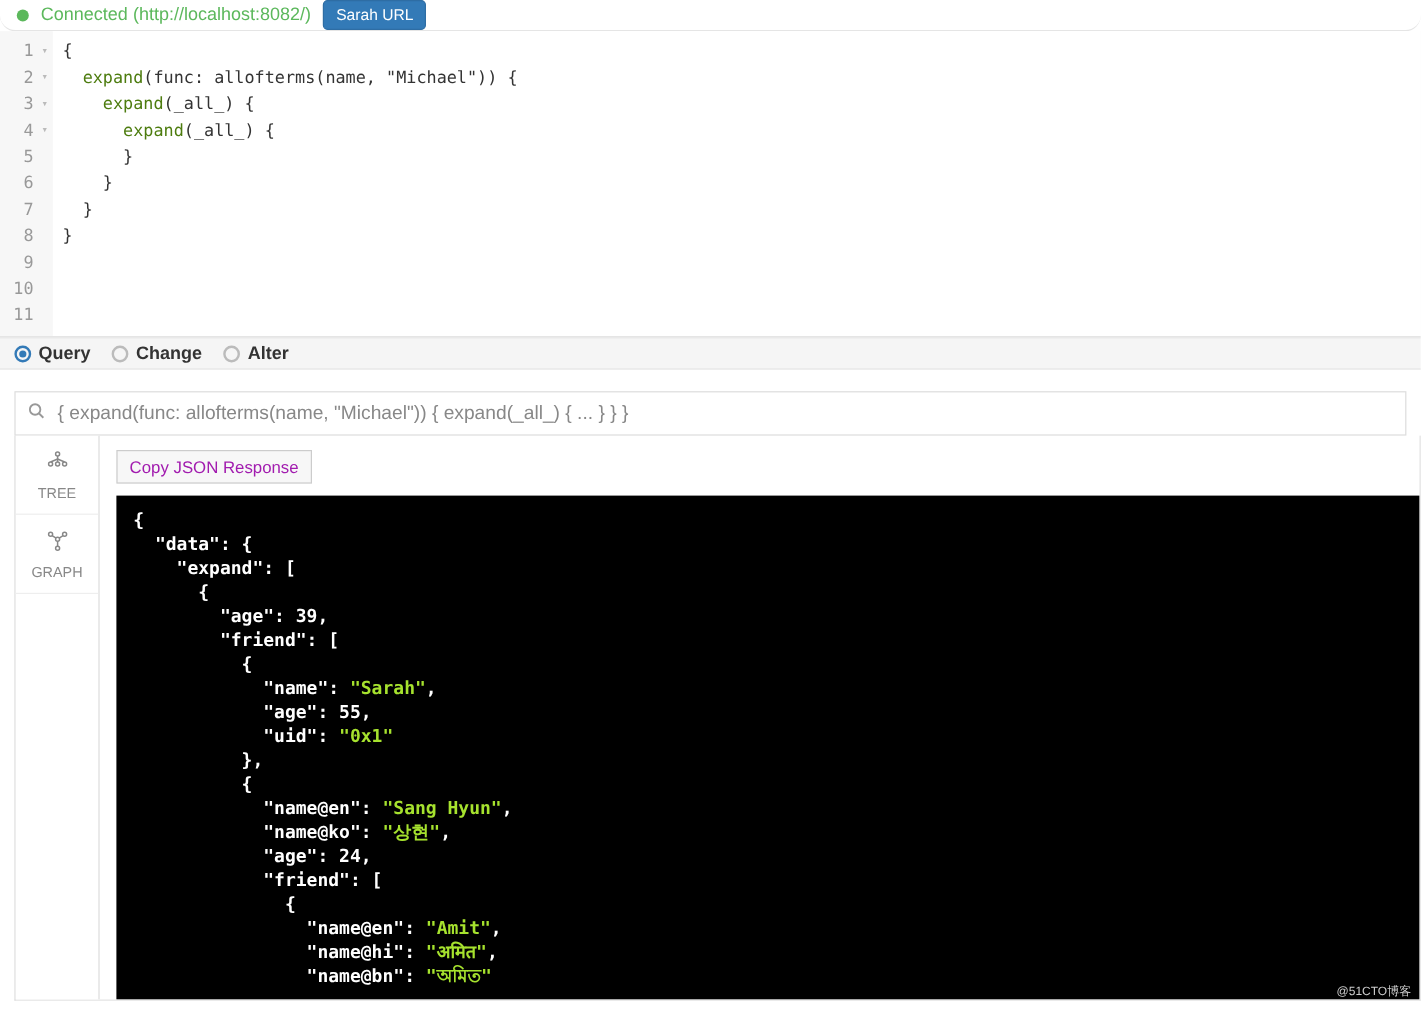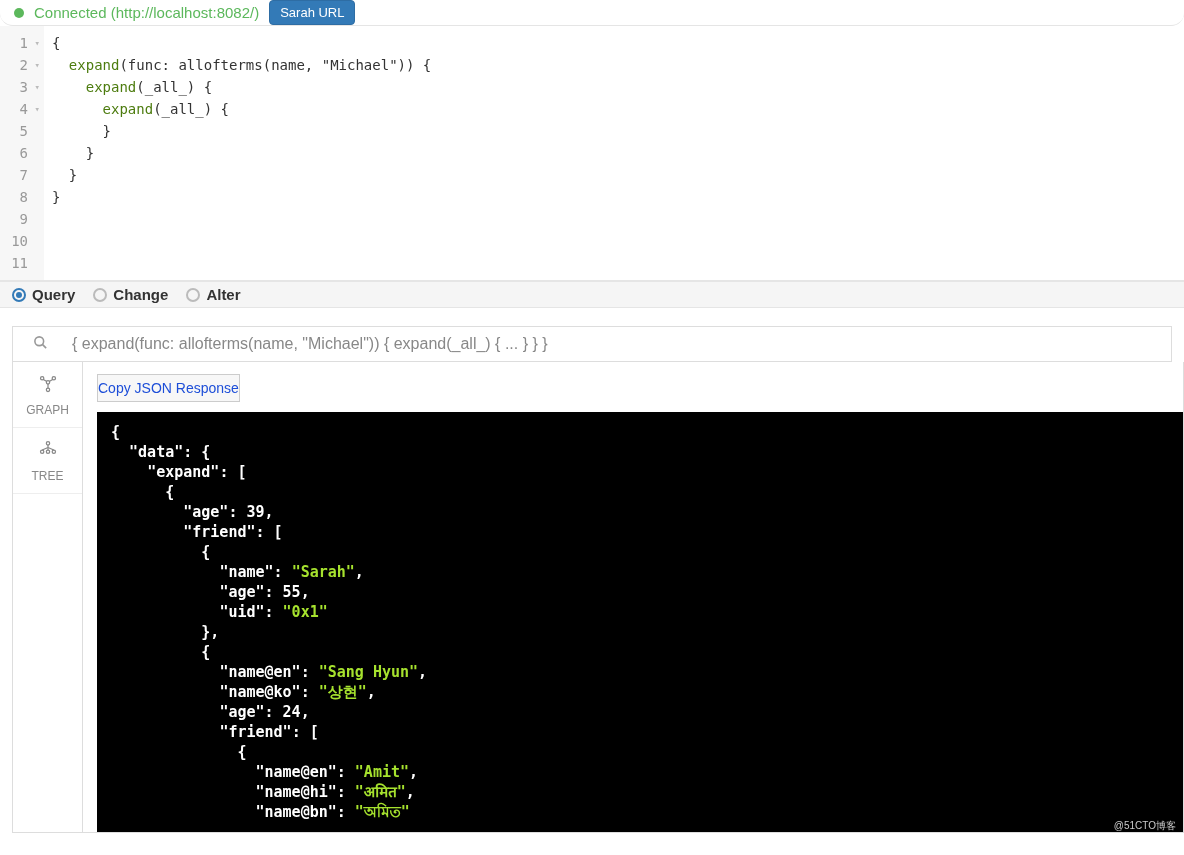--- a/index.html
+++ b/index.html
@@ -84,22 +84,22 @@
   }
   .radio.selected .circ { border-color: #337ab7; }
   .radio.selected .circ::after {
     content: ""; width: 6px; height: 6px; border-radius: 50%; background: #337ab7;
   }
   .query-strip {
     margin: 18px 12px 0 12px;
     border: 1px solid #ddd;
     display: flex;
     align-items: center;
-    padding: 8px 20px;
-    gap: 24px;
+    padding: 8px 10px;
+    gap: 10px;
     color: #888;
     font-size: 16px;
   }
   .search-icon { color: #999; font-size: 15px; }
   .results-area {
     margin: 0 0 0 12px;
     display: flex;
     border: 1px solid #ddd;
     border-top: none;
     min-height: 460px;
@@ -120,23 +120,23 @@
     font-size: 12px;
   }
   .side-tab.active { color: #111; font-weight: 700; }
   .side-tab .ico { display:block; font-size: 18px; margin-bottom: 4px; color: #888;}
   .side-tab.active .ico { color: #111; }
   .results-body { flex: 1; padding: 10px 0 0 14px; display:flex; flex-direction:column;}
   .copy-btn {
     align-self: flex-start;
     background: #f7f7f7;
     border: 1px solid #ccc;
-    padding: 5px 0;
-    font-size: 14px;
-    color: #1d4ed8;
+    padding: 5px 10px;
+    font-size: 14px;
+    color: #a21caf;
     cursor: pointer;
     margin: 2px 0 10px 0;
   }
   .json-view {
     background: #000;
     color: #fff;
     font-family: Menlo, Consolas, monospace;
     font-size: 15px;
     line-height: 20px;
     padding: 10px 14px;
@@ -202,38 +202,38 @@
         <circle cx="10" cy="10" r="7"></circle>
         <line x1="21" y1="21" x2="15" y2="15"></line>
       </svg>
   </span>
   <span>{ expand(func: allofterms(name, "Michael")) { expand(_all_) { ... } } }</span>
 </div>
 
 <div class="results-area">
   <div class="side-tabs" id="side-tabs">
       <div class="side-tab"><span class="ico"><svg width="20" height="20" viewBox="0 0 24 24" fill="none" stroke="currentColor" stroke-width="1.5">
-            <circle cx="5" cy="5" r="2"></circle>
-            <circle cx="19" cy="5" r="2"></circle>
-            <circle cx="12" cy="19" r="2"></circle>
-            <circle cx="12" cy="10" r="2"></circle>
-            <line x1="6.5" y1="6.5" x2="10.5" y2="9"></line>
-            <line x1="17.5" y1="6.5" x2="13.5" y2="9"></line>
-            <line x1="12" y1="12" x2="12" y2="17"></line>
-          </svg></span><span>GRAPH</span></div>
-      <div class="side-tab"><span class="ico"><svg width="20" height="20" viewBox="0 0 24 24" fill="none" stroke="currentColor" stroke-width="1.5">
             <circle cx="12" cy="4" r="2"></circle>
             <circle cx="5" cy="14" r="2"></circle>
             <circle cx="12" cy="14" r="2"></circle>
             <circle cx="19" cy="14" r="2"></circle>
             <line x1="12" y1="6" x2="12" y2="9"></line>
             <line x1="5" y1="12" x2="12" y2="9"></line>
             <line x1="19" y1="12" x2="12" y2="9"></line>
             <line x1="12" y1="12" x2="12" y2="9"></line>
           </svg></span><span>TREE</span></div>
+      <div class="side-tab"><span class="ico"><svg width="20" height="20" viewBox="0 0 24 24" fill="none" stroke="currentColor" stroke-width="1.5">
+            <circle cx="5" cy="5" r="2"></circle>
+            <circle cx="19" cy="5" r="2"></circle>
+            <circle cx="12" cy="19" r="2"></circle>
+            <circle cx="12" cy="10" r="2"></circle>
+            <line x1="6.5" y1="6.5" x2="10.5" y2="9"></line>
+            <line x1="17.5" y1="6.5" x2="13.5" y2="9"></line>
+            <line x1="12" y1="12" x2="12" y2="17"></line>
+          </svg></span><span>GRAPH</span></div>
     </div>
   <div class="results-body">
     <button class="copy-btn">Copy JSON Response</button>
     <div class="json-view" id="json-view"><div>{</div><div>  <span class="jkey">"data"</span>: {</div><div>    <span class="jkey">"expand"</span>: [</div><div>      {</div><div>        <span class="jkey">"age"</span>: <span class="jnum">39</span>,</div><div>        <span class="jkey">"friend"</span>: [</div><div>          {</div><div>            <span class="jkey">"name"</span>: <span class="jstr">"Sarah"</span>,</div><div>            <span class="jkey">"age"</span>: <span class="jnum">55</span>,</div><div>            <span class="jkey">"uid"</span>: <span class="jstr">"0x1"</span></div><div>          },</div><div>          {</div><div>            <span class="jkey">"name@en"</span>: <span class="jstr">"Sang Hyun"</span>,</div><div>            <span class="jkey">"name@ko"</span>: <span class="jstr">"상현"</span>,</div><div>            <span class="jkey">"age"</span>: <span class="jnum">24</span>,</div><div>            <span class="jkey">"friend"</span>: [</div><div>              {</div><div>                <span class="jkey">"name@en"</span>: <span class="jstr">"Amit"</span>,</div><div>                <span class="jkey">"name@hi"</span>: <span class="jstr">"अमित"</span>,</div><div>                <span class="jkey">"name@bn"</span>: <span class="jstr">"অমিত"</span></div></div>
   </div>
 </div>
 
 <div class="watermark">@51CTO博客</div>
 
 </body></html>

